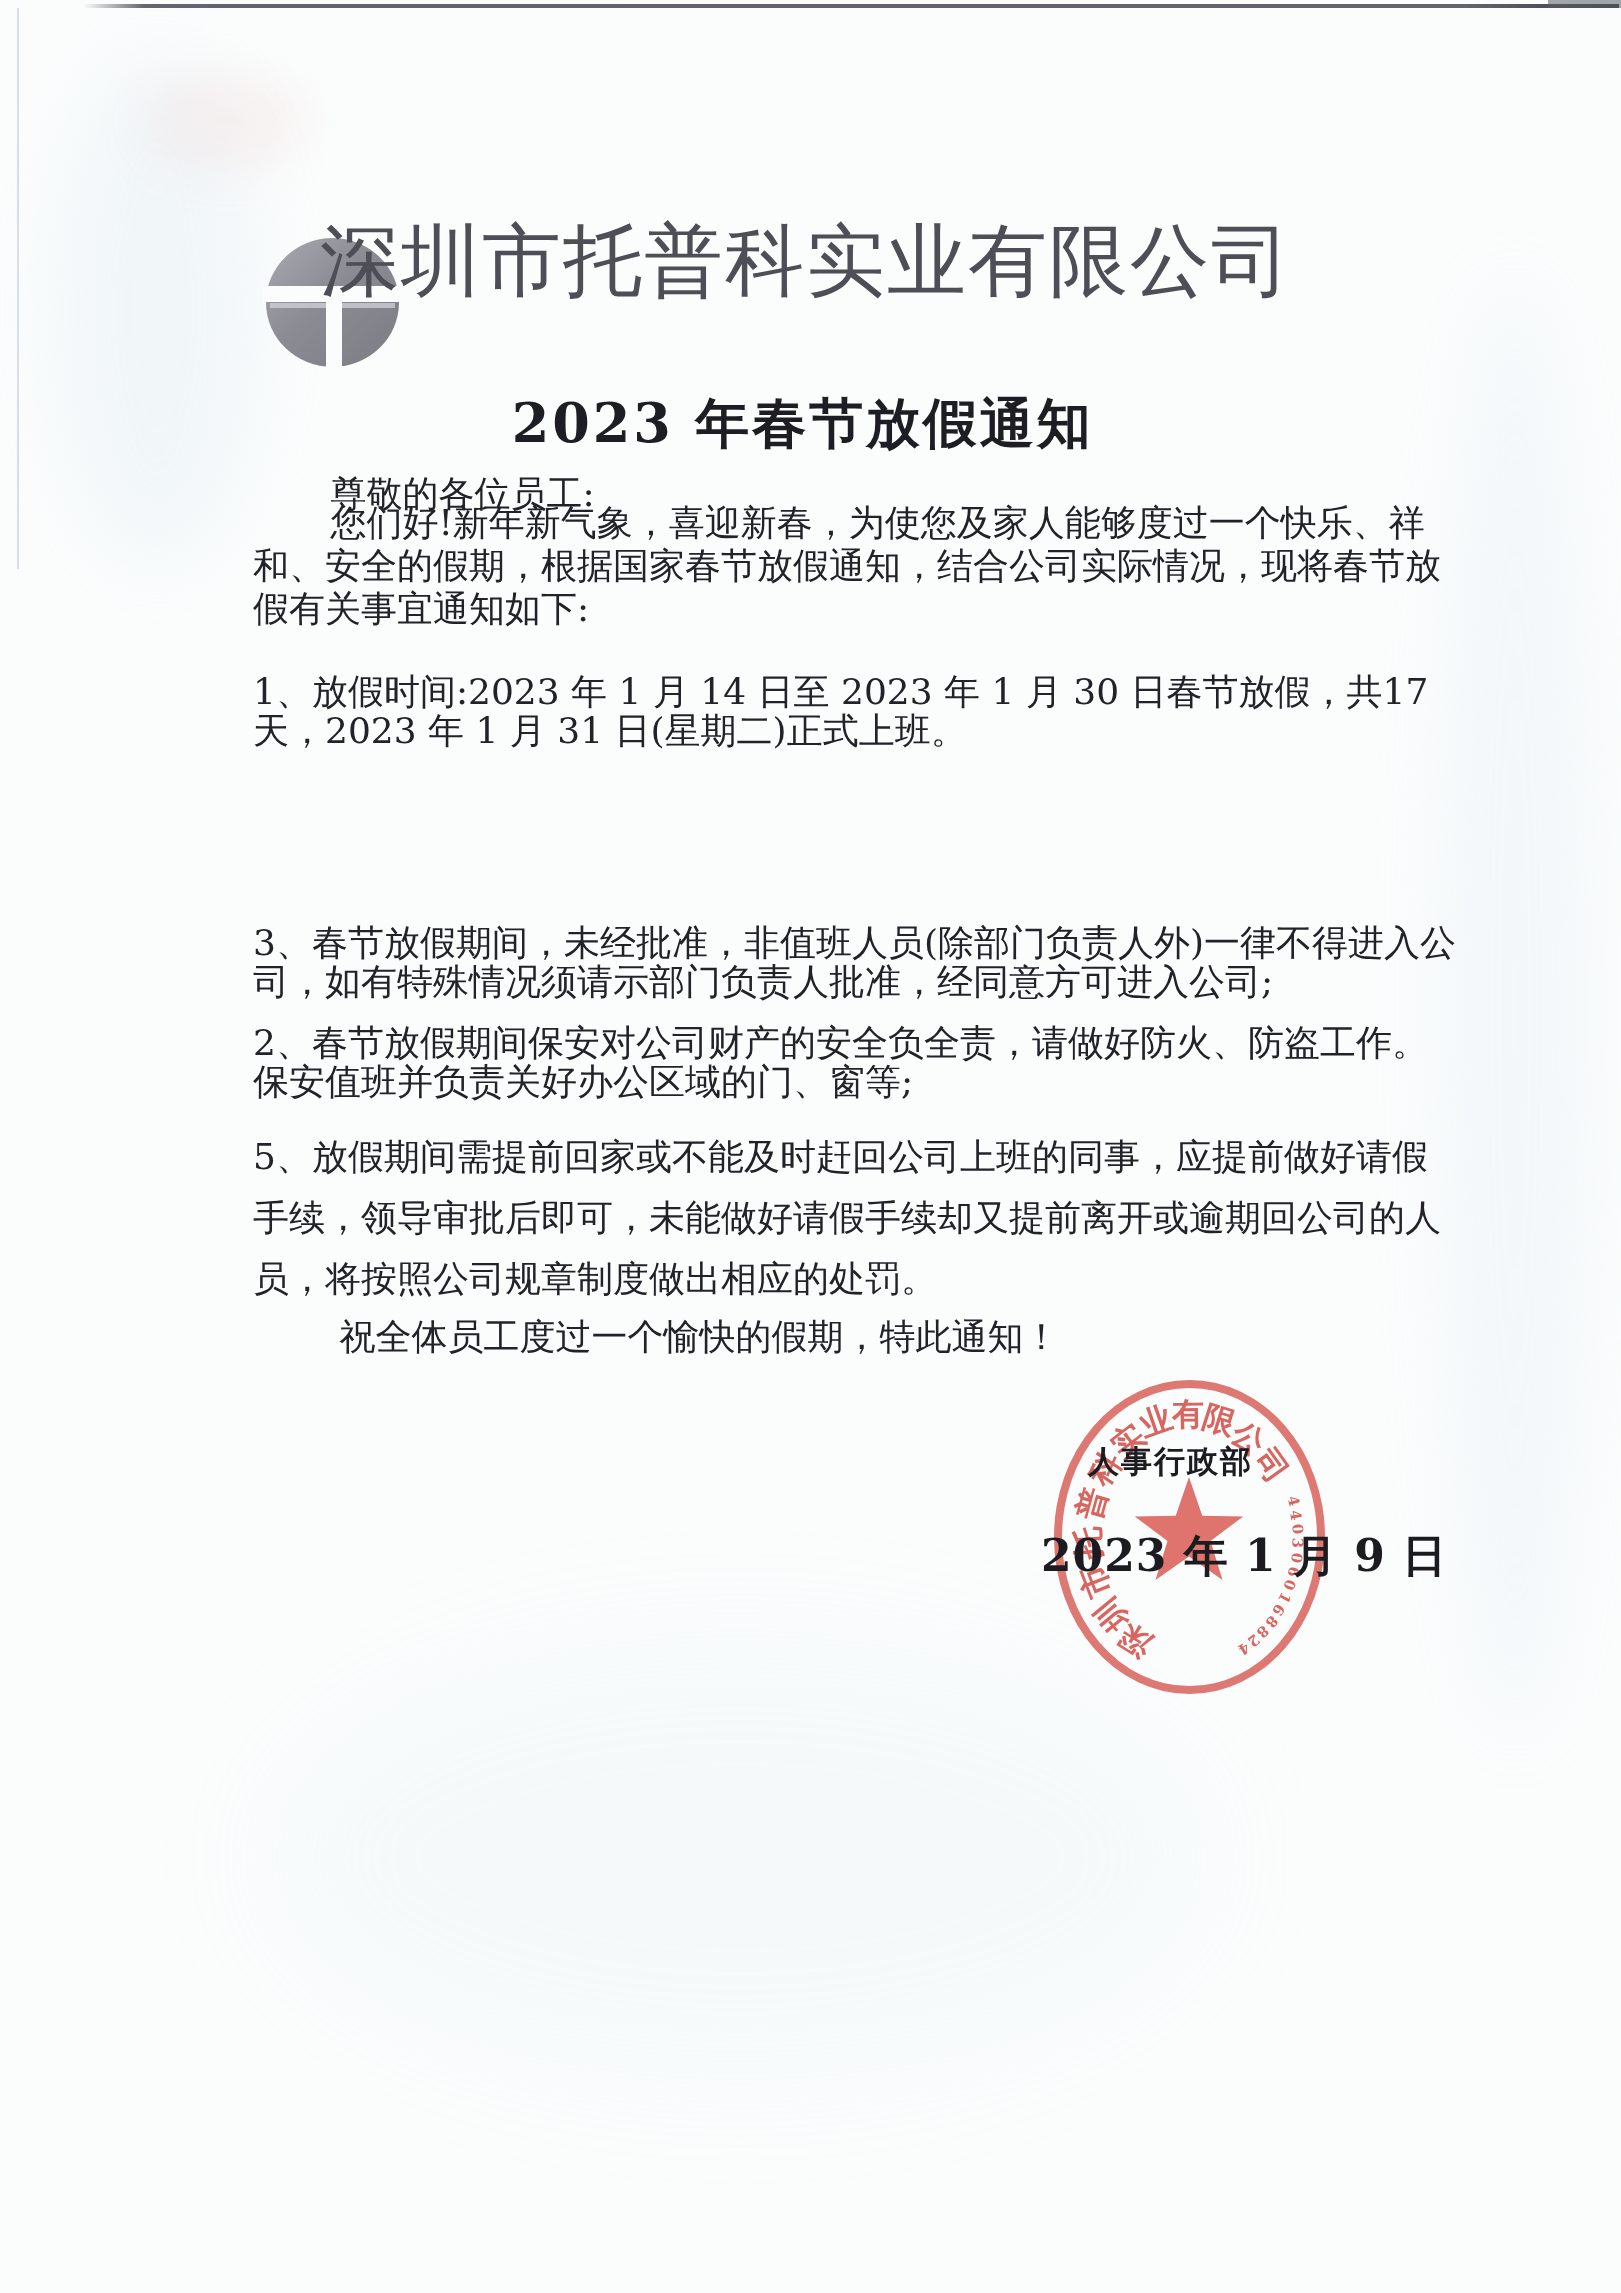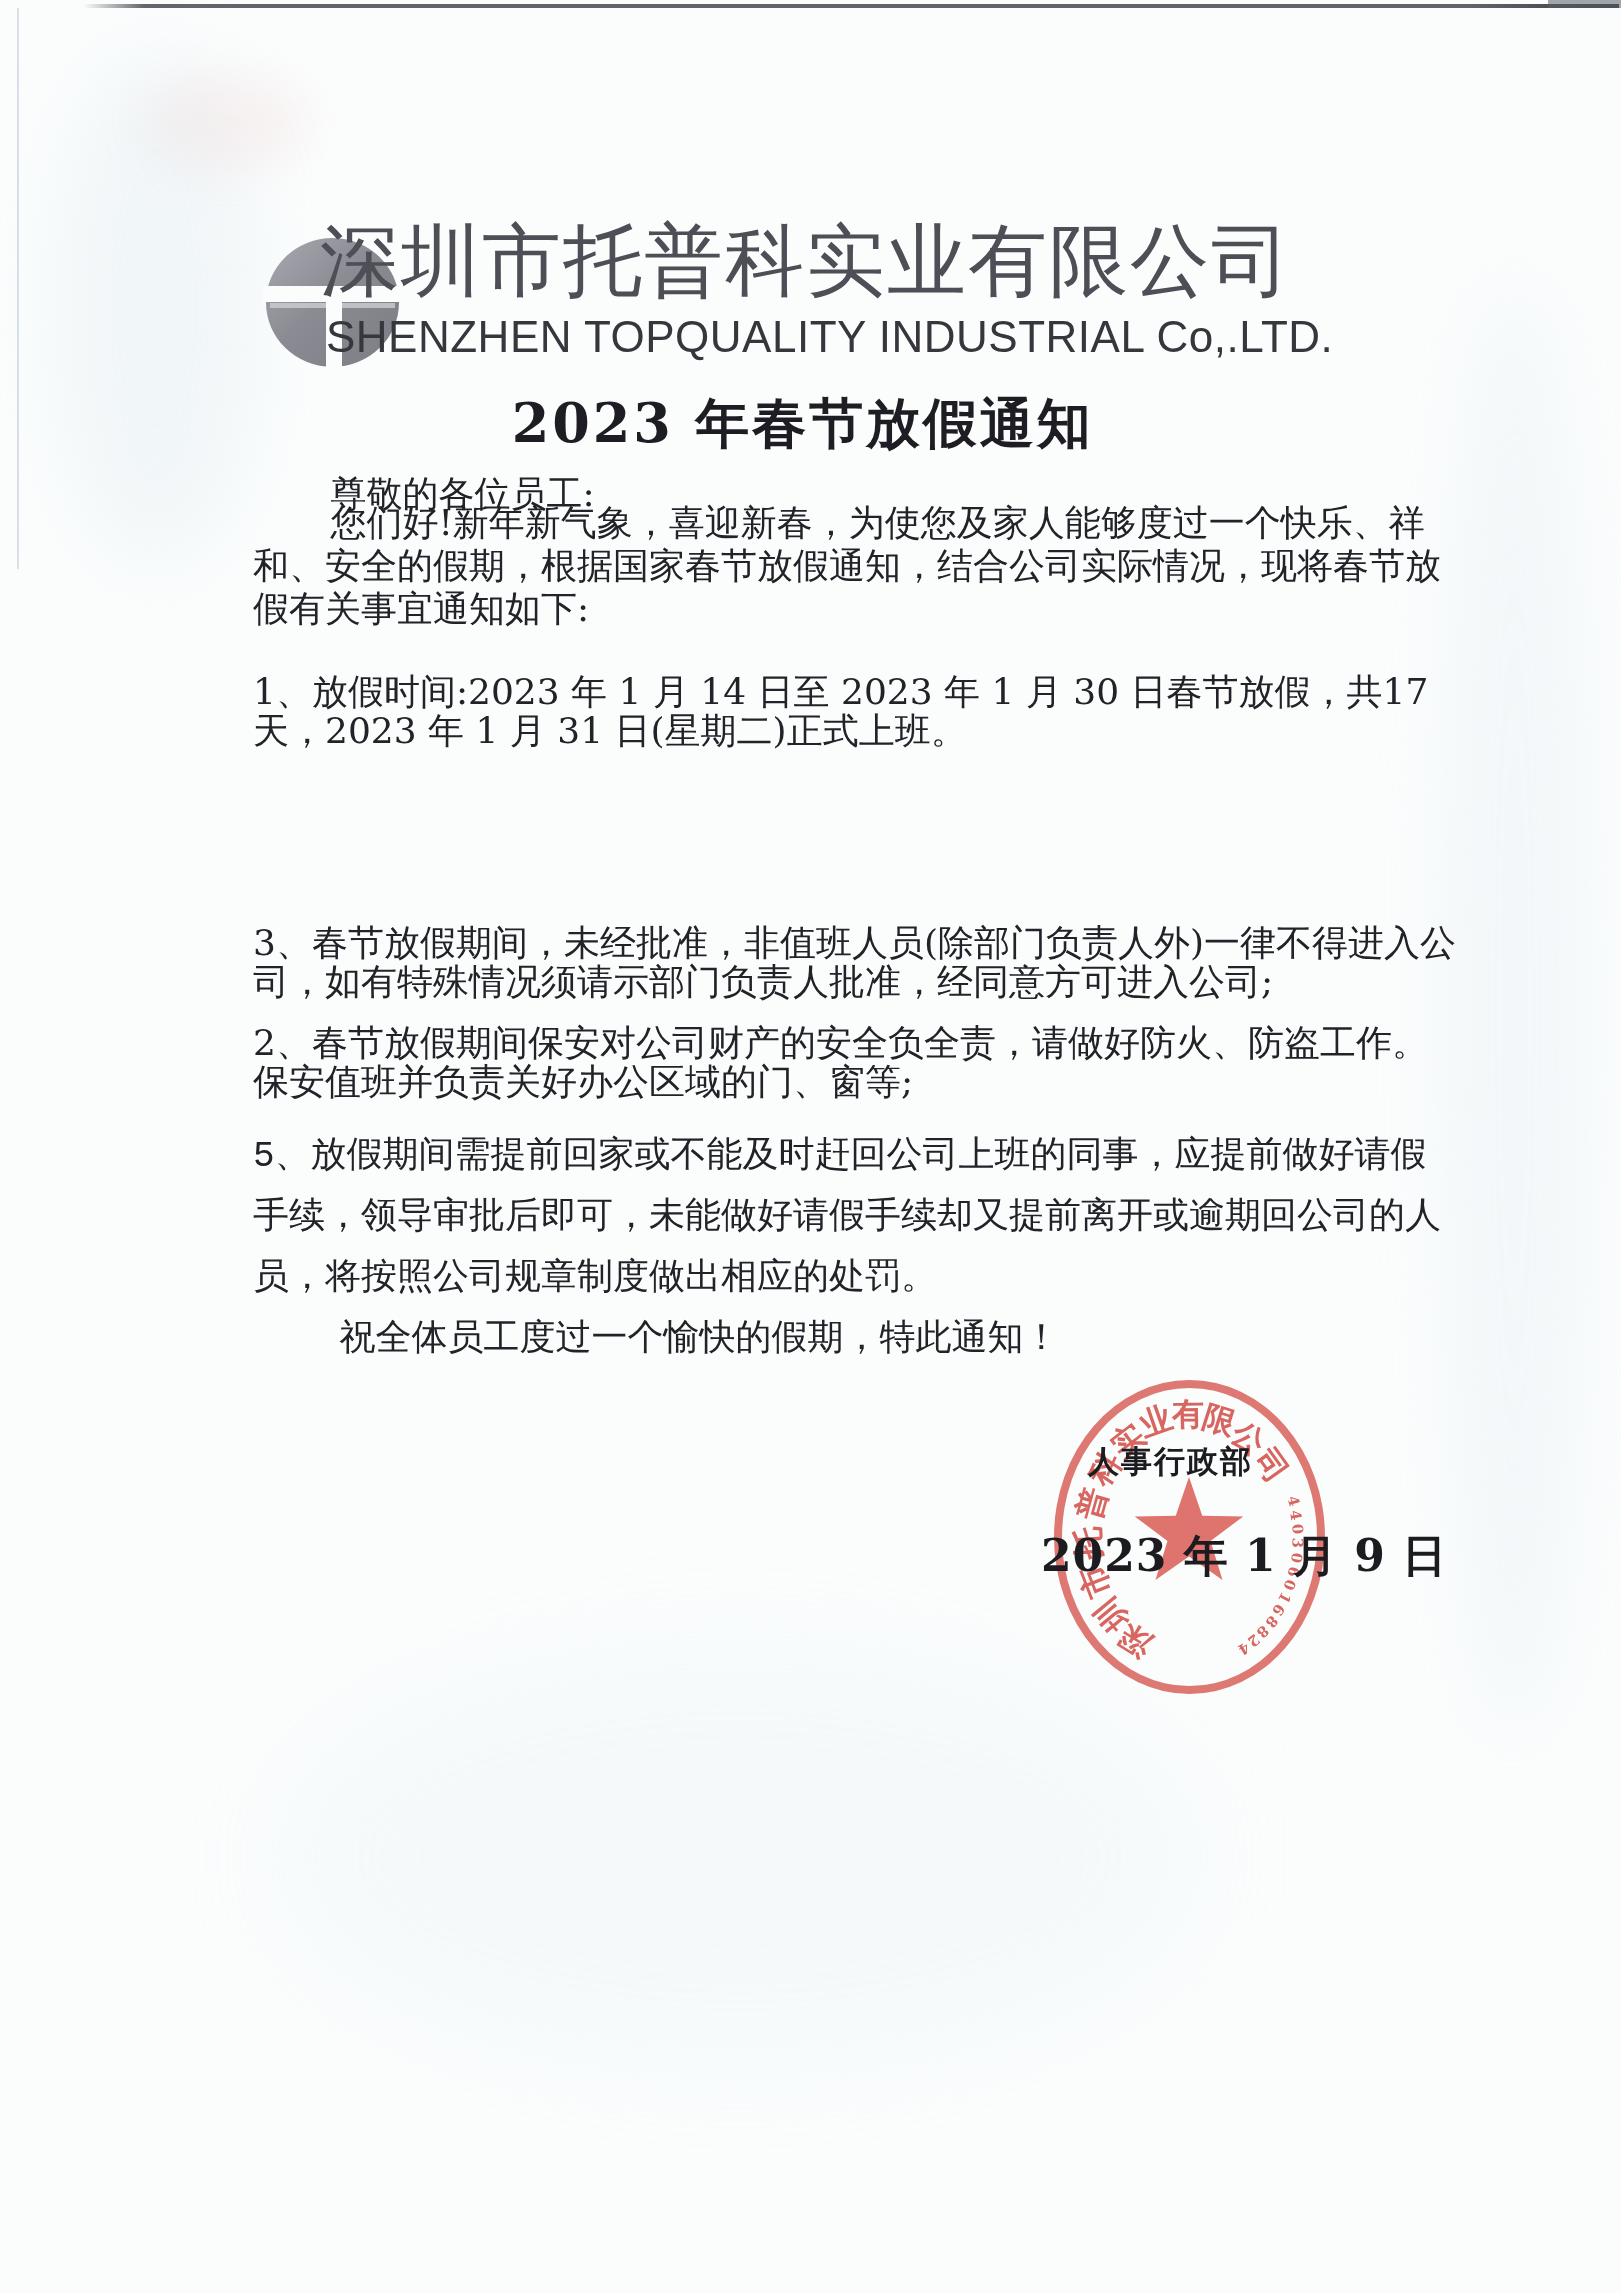--- a/index.html
+++ b/index.html
@@ -34,21 +34,21 @@
   .company-en{position:absolute;left:326px;top:312px;width:1019px;
     font-family:"Liberation Sans","DejaVu Sans",sans-serif;
     font-size:44px;letter-spacing:0.5px;color:#36363c;white-space:nowrap;}
   .doc-title{position:absolute;left:0;top:388px;width:100%;text-align:center;
     font-size:54px;font-weight:bold;letter-spacing:2.9px;color:#1d1d23;transform:translateX(-7.8px);}
 
   
   .para{position:absolute;left:253px;width:1204px;margin:0;font-size:36px;color:#222228;}
   .lh-intro{line-height:43px;text-indent:2.15em;}
   .lh-item{line-height:39px;}
-  .lh-item5{line-height:61px;font-family:Liberation Mono, monospace;}
+  .lh-item5{line-height:61px;}
   .greeting{top:472px;}
   .intro{top:501px;}
   .item-1{top:672px;}
   .item-2{top:790px;}
   .item-3{top:923px;}
   .item-4{top:1023px;}
   .item-5{top:1126px;}
   .closing{top:1315px;text-indent:2.4em;line-height:43px;}
 
   
@@ -75,21 +75,20 @@
   <div class="blob blob3"></div>
   <div class="blob blob4"></div>
 
   <div class="logo">
     <div class="disc"></div>
     <div class="hbar"></div>
     <div class="hbar-bevel"></div>
     <div class="vbar"></div>
   </div>
   <div class="company-cn">深圳市托普科实业有限公司</div>
-  <div class="company-en">SHENZHEN TOPQUALITY INDUSTRIAL Co,.LTD.</div>
 
   <div class="doc-title">2023 年春节放假通知</div>
 
   <p class="para lh-intro greeting">尊敬的各位员工:</p>
   <p class="para lh-intro intro">您们好!新年新气象，喜迎新春，为使您及家人能够度过一个快乐、祥和、安全的假期，根据国家春节放假通知，结合公司实际情况，现将春节放假有关事宜通知如下:</p>
   <p class="para lh-item item-1">1、放假时间:2023 年 1 月 14 日至 2023 年 1 月 30 日春节放假，共17 天，2023 年 1 月 31 日(星期二)正式上班。</p>
   <p class="para lh-item item-3">3、春节放假期间，未经批准，非值班人员(除部门负责人外)一律不得进入公司，如有特殊情况须请示部门负责人批准，经同意方可进入公司;</p>
   <p class="para lh-item item-4">2、春节放假期间保安对公司财产的安全负全责，请做好防火、防盗工作。保安值班并负责关好办公区域的门、窗等;</p>
   <p class="para lh-item5 item-5">5、放假期间需提前回家或不能及时赶回公司上班的同事，应提前做好请假手续，领导审批后即可，未能做好请假手续却又提前离开或逾期回公司的人员，将按照公司规章制度做出相应的处罚。</p>
   <p class="para closing">祝全体员工度过一个愉快的假期，特此通知！</p>

